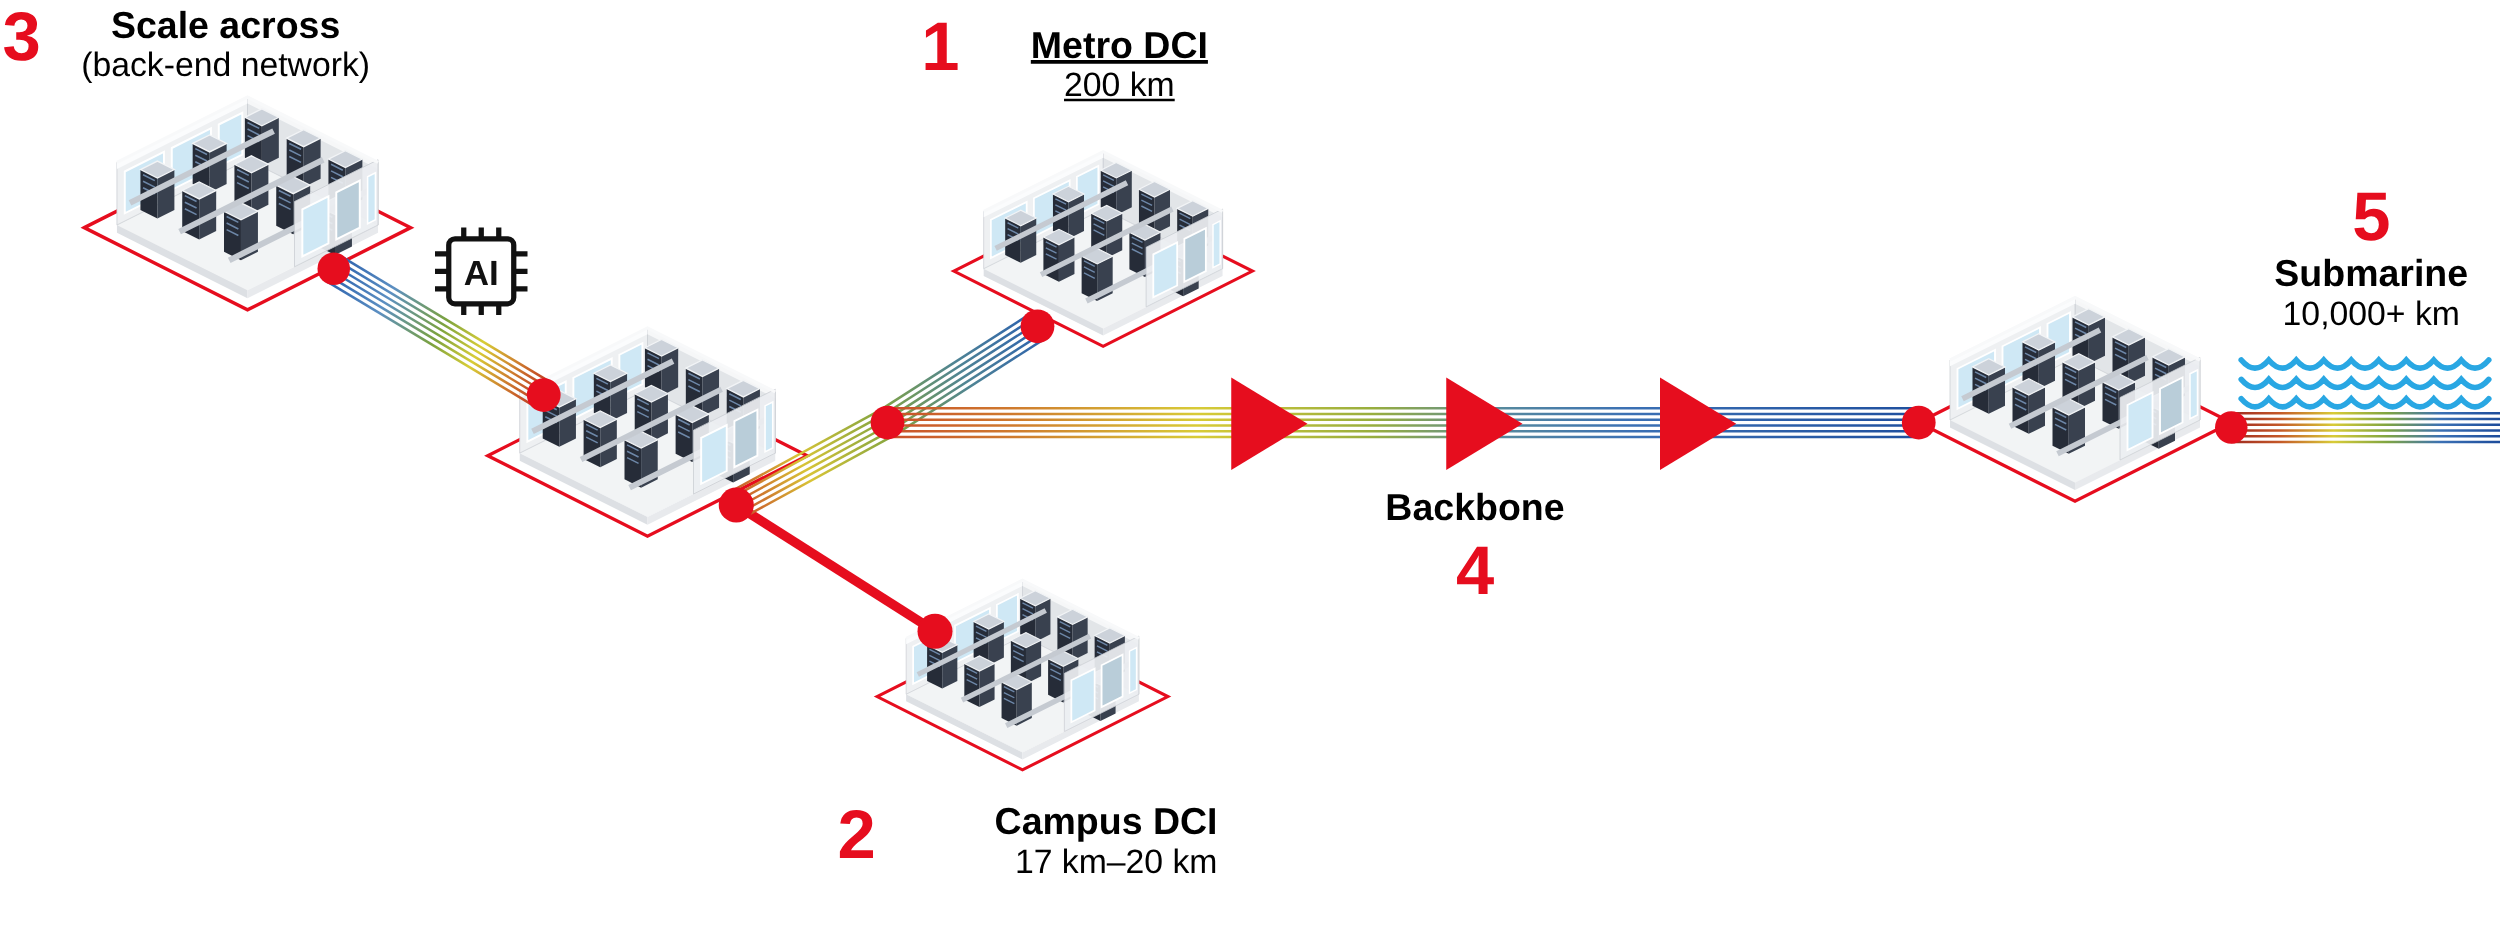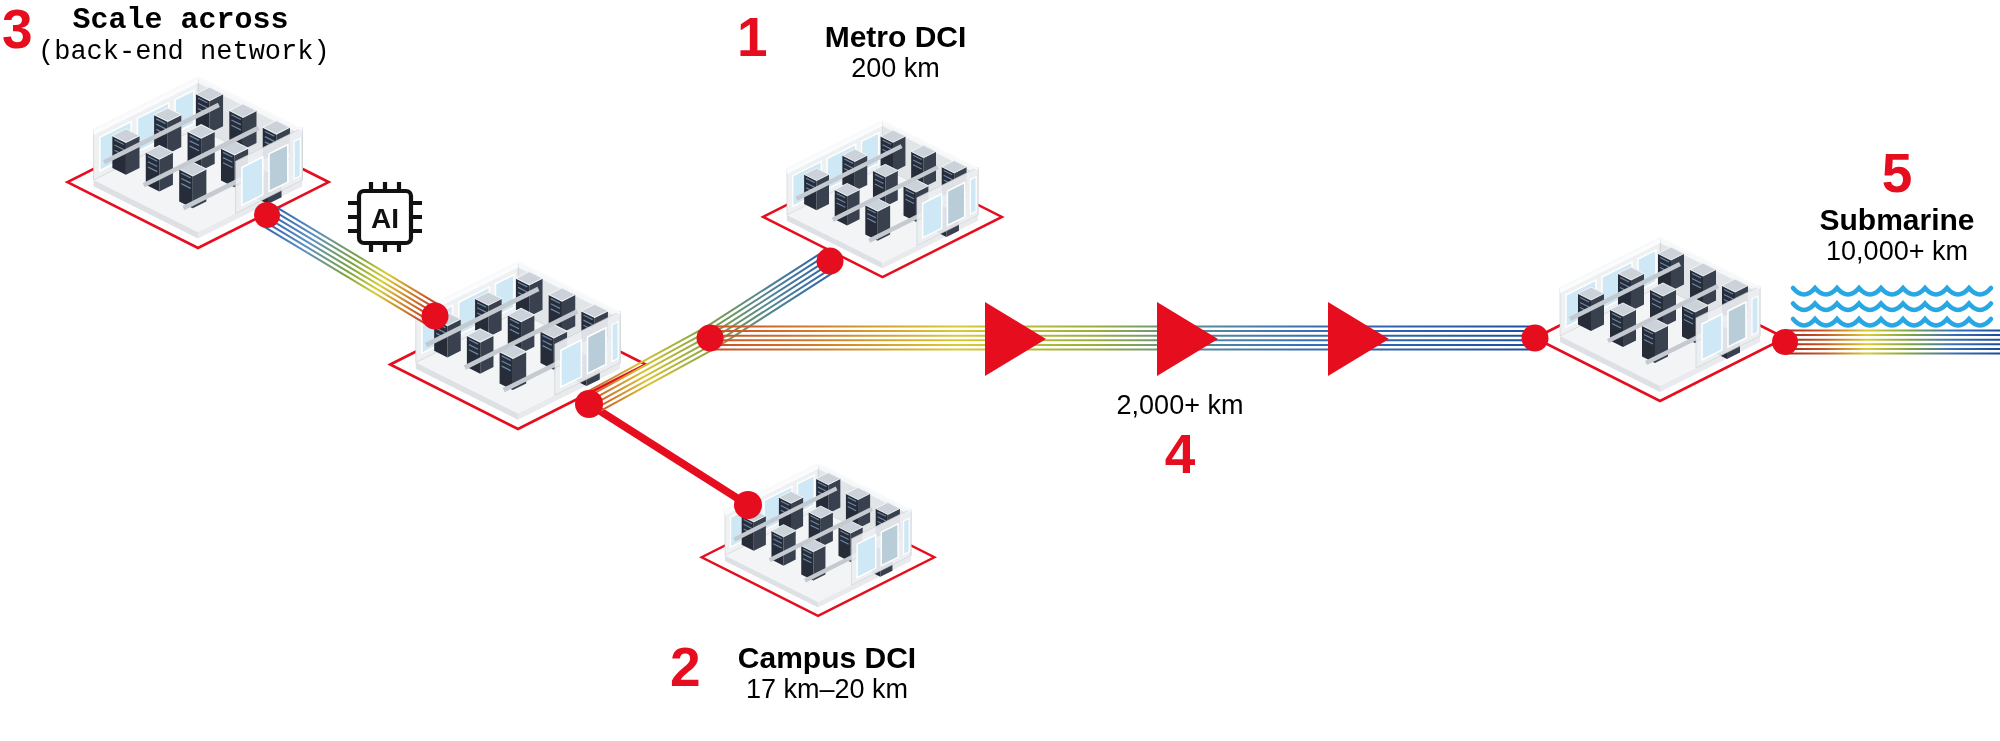--- a/index.html
+++ b/index.html
@@ -8,25 +8,25 @@
     font-family:"Liberation Sans",sans-serif;color:#000;
   }
   #stage{position:absolute;left:0;top:0;width:2000px;height:741px;}
   svg text{font-family:"Liberation Sans",sans-serif;}
   .lbl{position:absolute;color:#000;}
   .num{font-size:55px;font-weight:700;color:#e60d1e;line-height:1;}
   .title{font-size:30px;font-weight:700;line-height:33px;white-space:nowrap;}
   .sub{font-size:27px;font-weight:400;line-height:31px;white-space:nowrap;}
   .num-float{position:absolute;}
   #num-scale{left:2px;top:2px;}
-  #lbl-scale{left:38px;top:4px;width:285px;text-align:center;font-family:Liberation Mono, monospace;}
+  #lbl-scale{left:38px;top:4px;width:285px;text-align:center;}
   #num-metro{left:737px;top:10px;}
-  #lbl-metro{left:753px;top:20px;width:285px;text-align:center;}
+  #lbl-metro{left:753px;top:20px;width:285px;text-align:center;text-decoration:underline;}
   #num-campus{left:670px;top:640px;}
-  #lbl-campus{left:707px;top:641px;width:240px;text-align:center;}
+  #lbl-campus{left:734px;top:641px;width:240px;text-align:right;}
   #lbl-backbone{left:1060px;top:390px;width:240px;text-align:center;}
   #lbl-backbone .num{display:block;margin-top:6px;}
   #lbl-submarine{left:1777px;top:146px;width:240px;text-align:center;}
   #lbl-submarine .num{display:block;margin-bottom:2px;}
 </style>
 </head>
 <body>
 
 <div id="stage">
 
@@ -192,21 +192,21 @@
 
   
   <span id="num-campus" class="num num-float">2</span>
   <div id="lbl-campus" class="lbl">
     <div class="title">Campus DCI</div>
     <div class="sub">17 km–20 km</div>
   </div>
 
   
   <div id="lbl-backbone" class="lbl">
-    <div class="sub">2,000+ km</div>
+    <div class="title">Backbone</div>
     <span class="num">4</span>
   </div>
 
   
   <div id="lbl-submarine" class="lbl">
     <span class="num">5</span>
     <div class="title">Submarine</div>
     <div class="sub">10,000+ km</div>
   </div>
 

